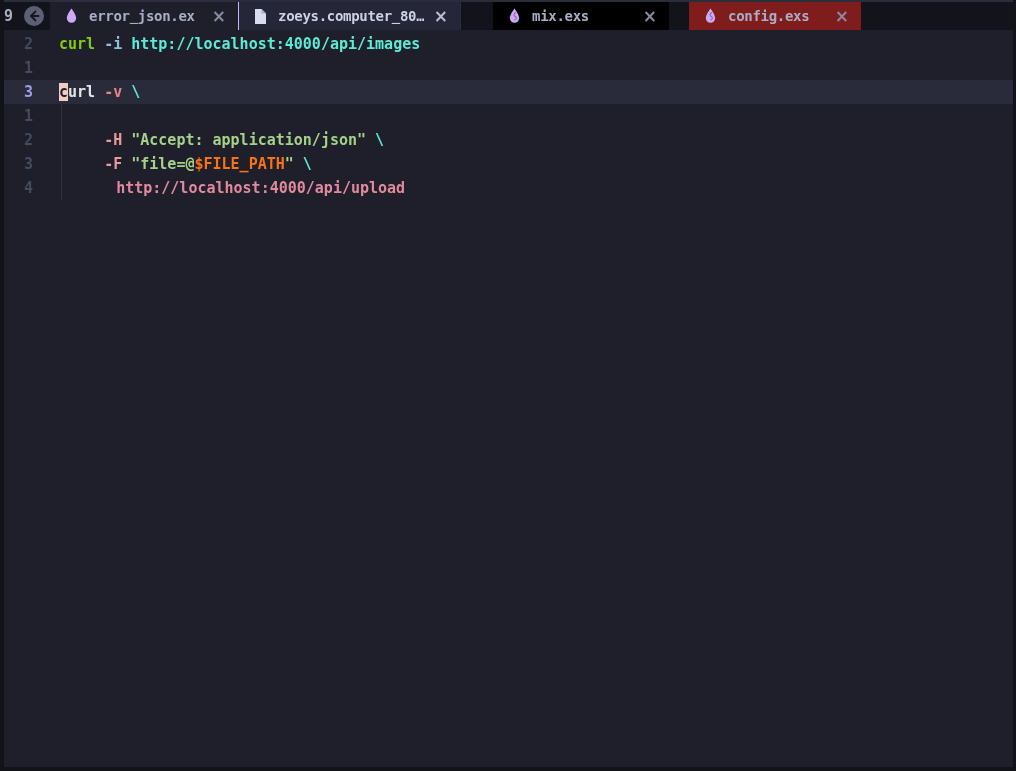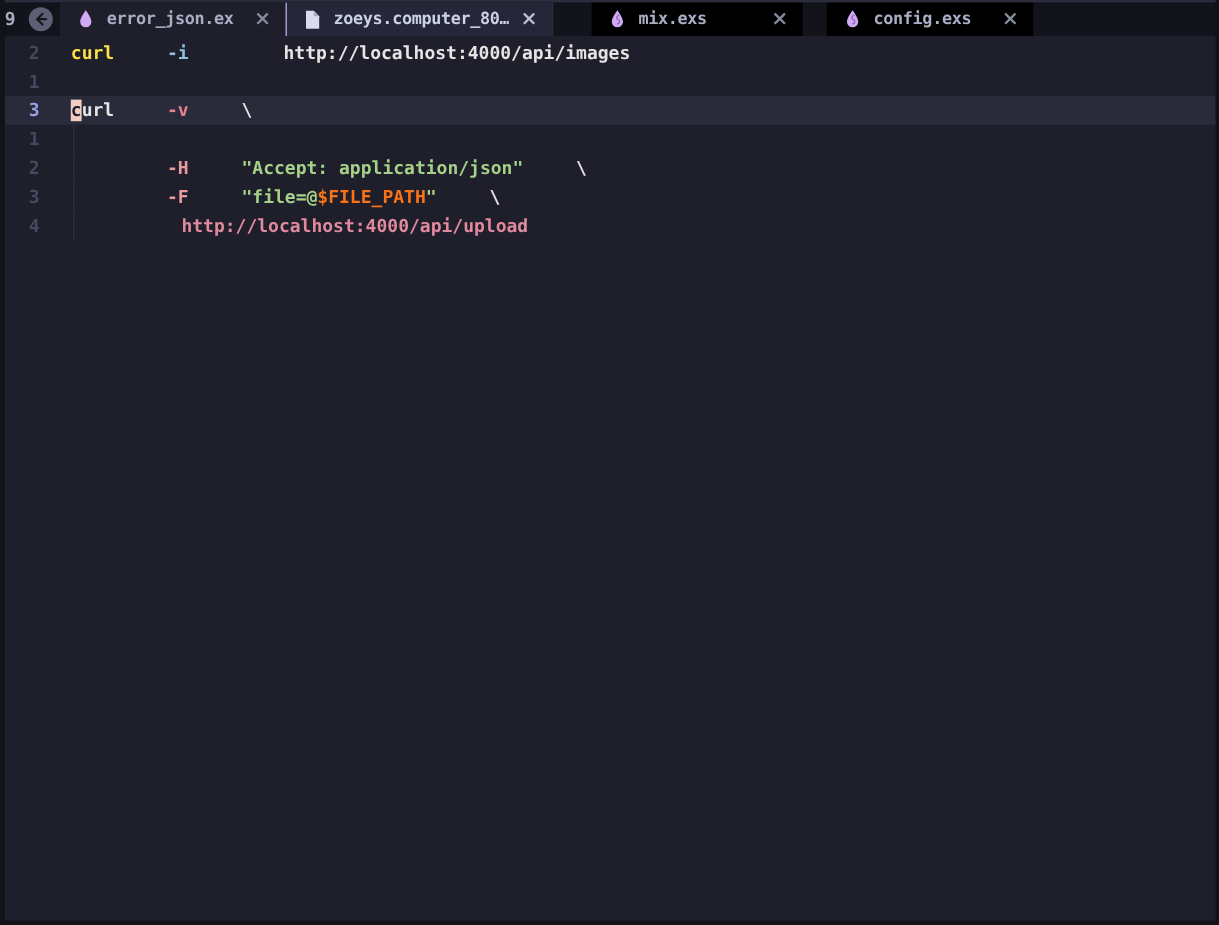--- a/index.html
+++ b/index.html
@@ -38,21 +38,21 @@
   .tab {
     display:flex; align-items:center;
     background:#1b1c27;
     padding:0 12px 0 14px;
     font-size:14px; font-weight:700; color:#a9aec4;
     position:relative; cursor:pointer;
   }
   .tab-1 { width:188px; background:#1e1f2b; }
   .tab-2 { width:223px; }
   .tab-3 { width:176px; margin-left:32px; background:#000000; }
-  .tab-4 { width:172px; margin-left:20px; background:#000000; }
+  .tab-4 { width:172px; margin-left:20px; background:#7f1d1d; }
   .tab.active {
     background:#252637; color:#ccd1e4;
     border-left:1px solid #c4b5fd; border-right:1px solid #2b2c3c;
   }
   .tab-icon { width:16px; height:18px; margin-right:9px; flex:0 0 16px; display:flex; align-items:center; }
   .tab-label {
     white-space:nowrap; overflow:hidden; flex:1 1 auto;
     letter-spacing:-0.3px;
   }
   .tab-close {
@@ -78,22 +78,22 @@
     flex:0 0 29px; width:29px; text-align:right;
     color:#464a5f; font-size:15px; font-weight:700;
     user-select:none;
   }
   .row.current .gutter { color:#999fe2; }
   .code { padding-left:26px; position:relative; }
   .guide {
     position:absolute; left:57px; top:0; width:1px; height:24px;
     background:#303243;
   }
-  .c-text   { color:#e5e5e5;margin-left:35px; }
-  .c-teal   { color:#fde047; }
+  .c-text   { color:#5eead4; }
+  .c-teal   { color:#84cc16; }
   .c-sky    { color:#8ec0dd; }
   .c-blue   { color:#e5e5e5; }
   .c-red    { color:#e78289; }
   .c-salmon { color:#ea999c; }
   .c-green  { color:#a6d189; }
   .c-orange { color:#f97316; }
   .c-pink   { color:#e18a9e;margin-left:12px; }
   .cursor-block { background:#f1cdc2; color:#1e1f2b; }
 </style>
 </head>

